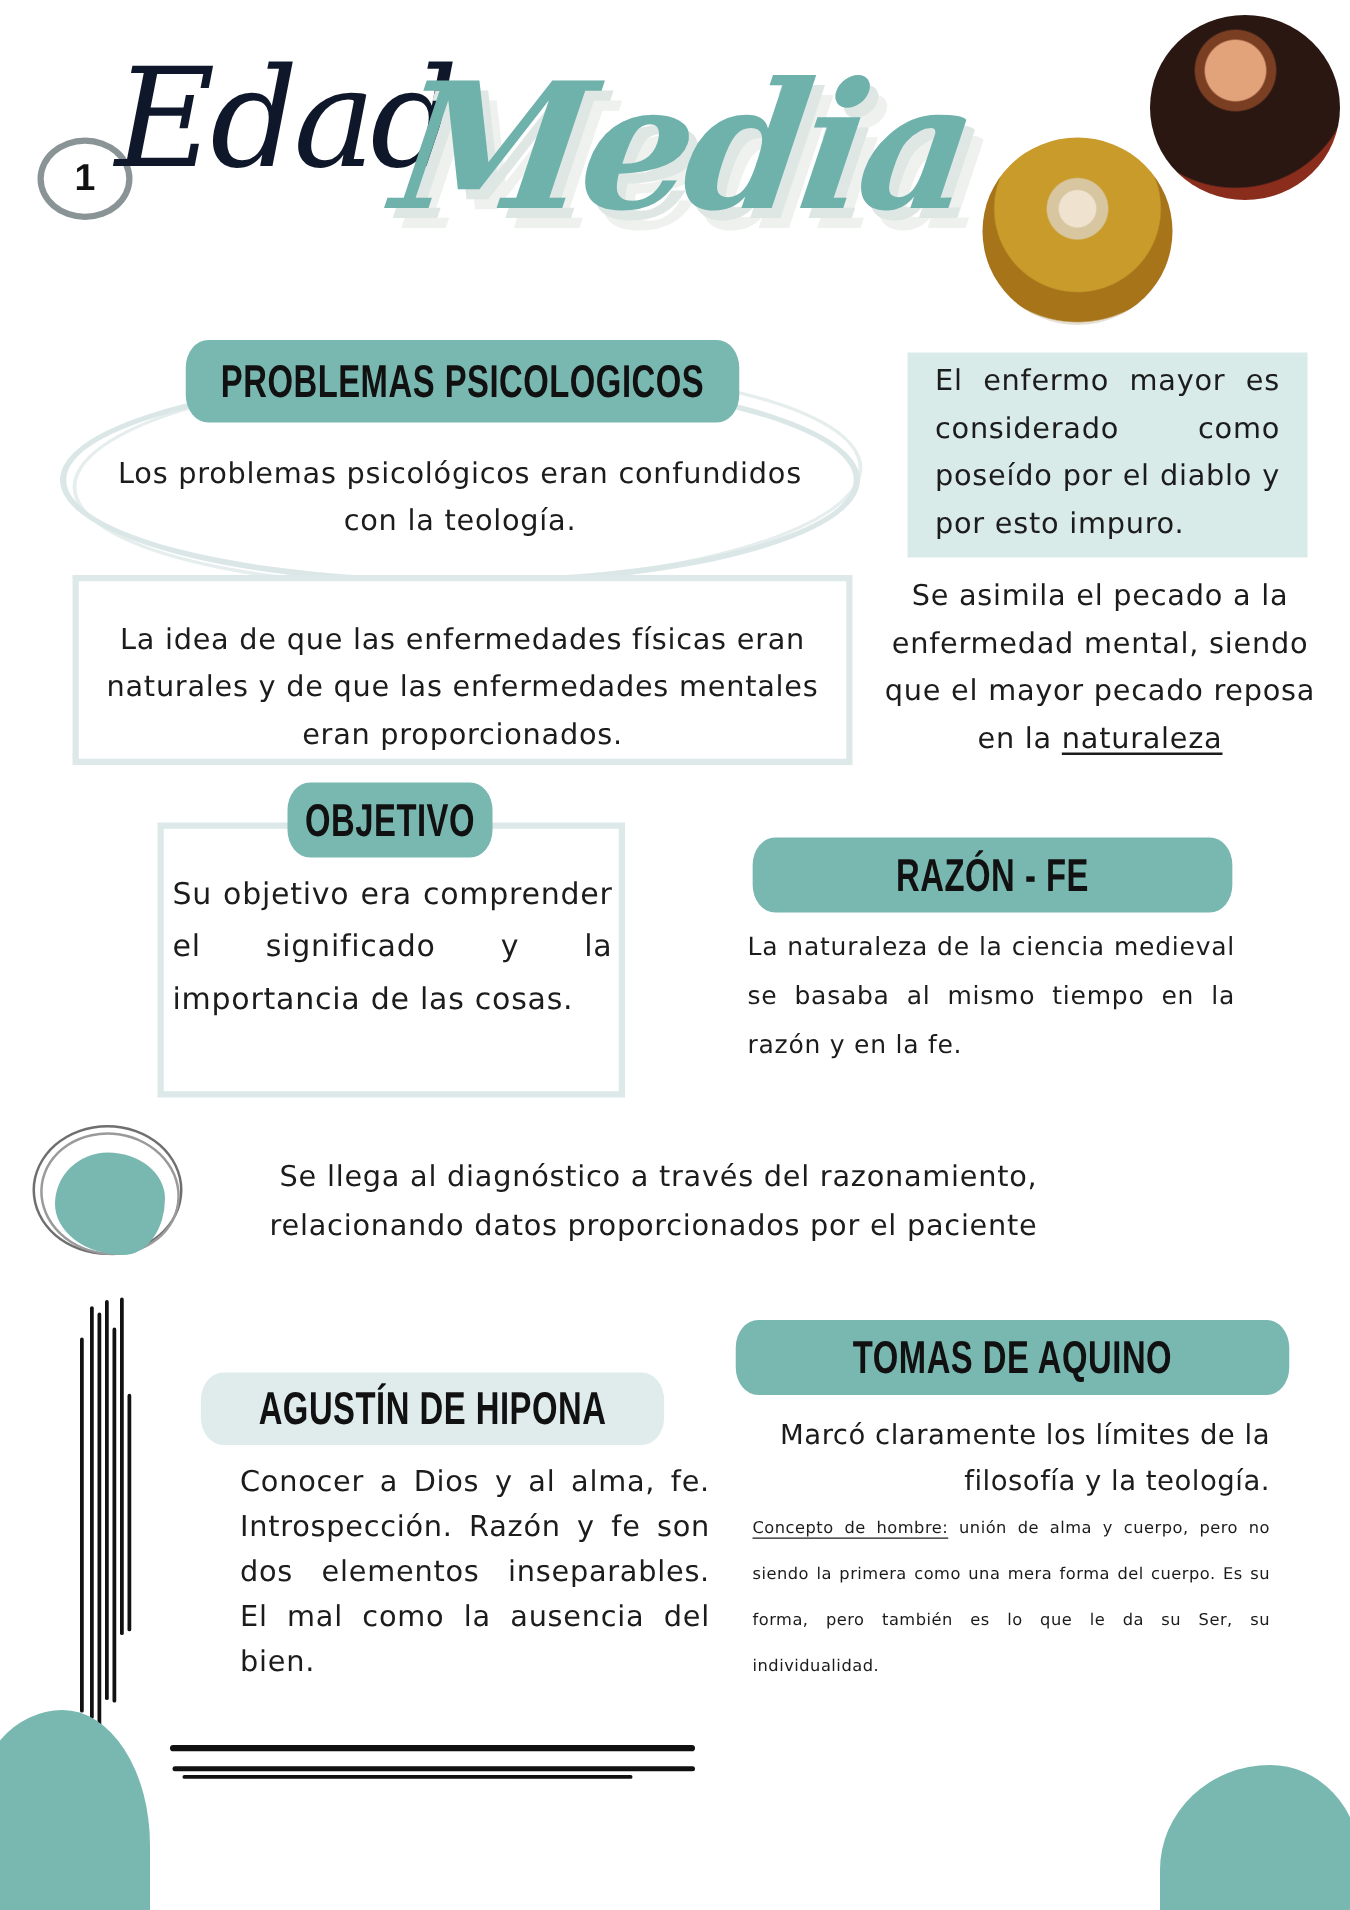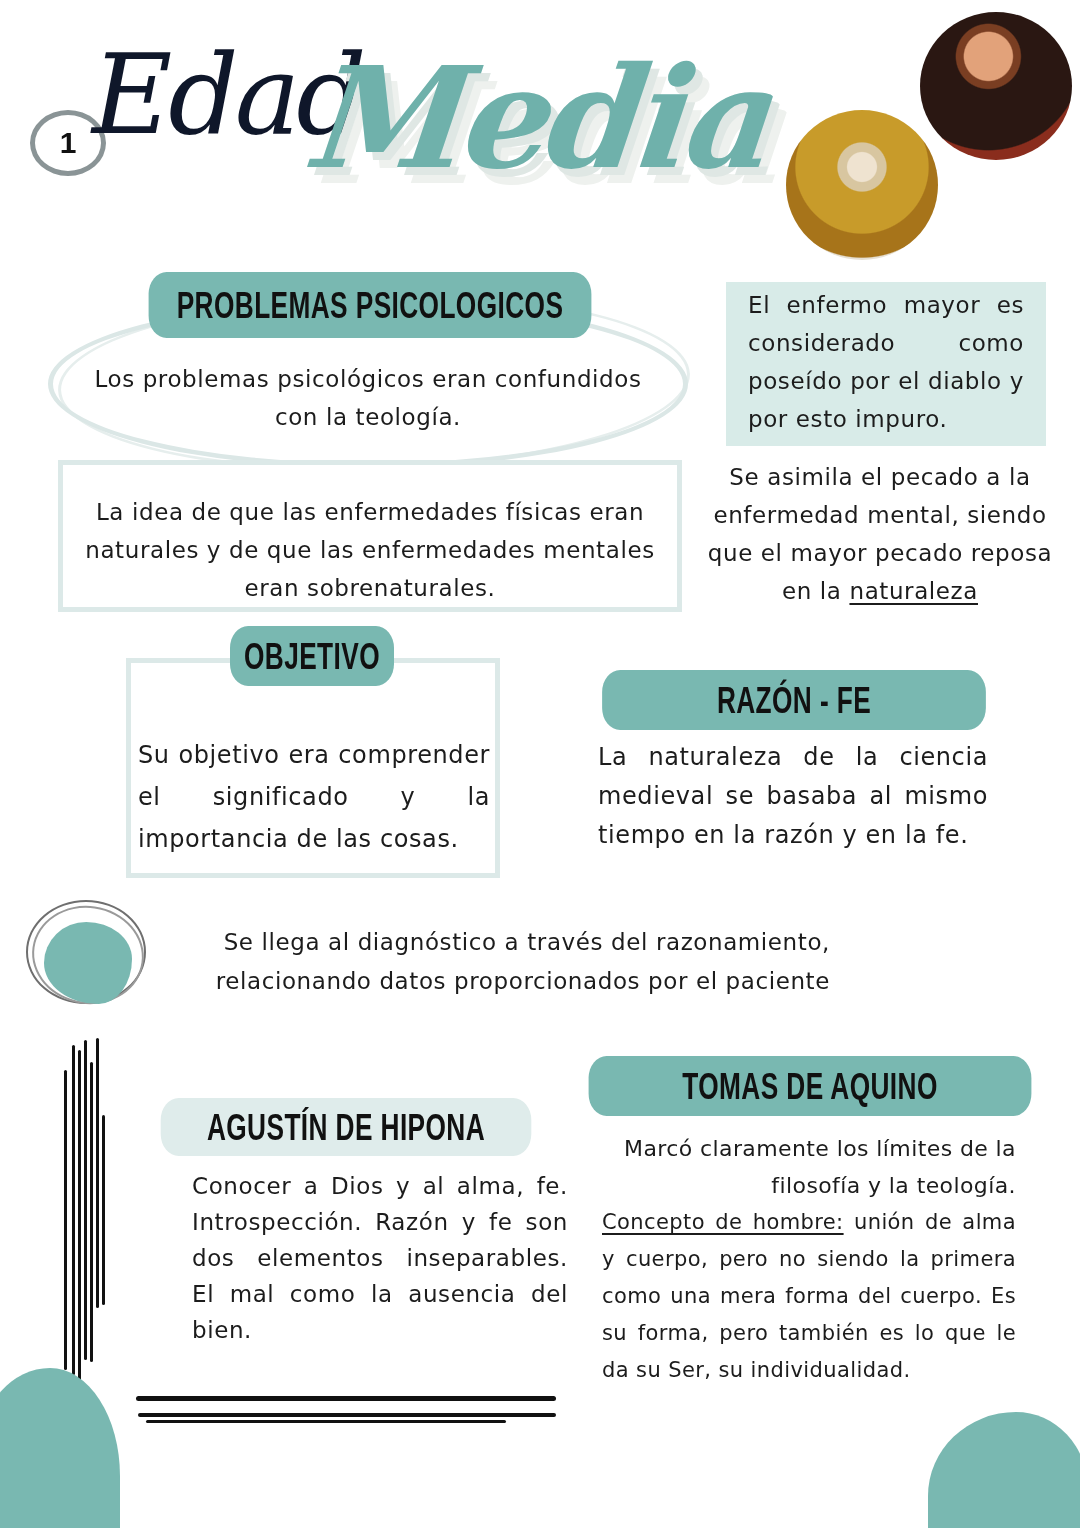--- a/index.html
+++ b/index.html
@@ -106,39 +106,39 @@
 <div class="abs portrait portrait-agustin"></div>
 
 <div class="abs ellipse2"></div>
 <div class="abs ellipse"></div>
 <div class="abs pill" style="left:100px; top:272px; width:540px; height:66px;">
   <span class="pill-text">PROBLEMAS PSICOLOGICOS</span>
 </div>
 <div class="abs body-text center" style="left:78px; top:360px; width:580px;">Los problemas psicológicos eran confundidos con la teología.</div>
 
 <div class="abs box-outline" style="left:58px; top:460px; width:624px; height:152px;"></div>
-<div class="abs body-text center" style="left:66px; top:493px; width:608px;">La idea de que las enfermedades físicas eran naturales y de que las enfermedades mentales eran sobrenaturales.</div>
+<div class="abs body-text center" style="left:66px; top:493px; width:608px;">La idea de que las enfermedades físicas eran naturales y de que las enfermedades mentales eran proporcionados.</div>
 
 <div class="abs box-fill" style="left:726px; top:282px; width:320px; height:164px;"></div>
 <div class="abs body-text justify" style="left:748px; top:286px; width:276px;">El enfermo mayor es considerado como poseído por el diablo y por esto impuro.</div>
 <div class="abs body-text center" style="left:700px; top:458px; width:360px;">
   <span>Se asimila el pecado a la enfermedad mental, siendo que el mayor pecado reposa en la</span>
   <span class="underline">naturaleza</span>
 </div>
 
 <div class="abs box-outline" style="left:126px; top:658px; width:374px; height:220px;"></div>
 <div class="abs pill" style="left:212px; top:626px; width:200px; height:60px;">
   <span class="pill-text">OBJETIVO</span>
 </div>
-<div class="abs body-text justify" style="left:138px; top:694px; width:352px; line-height:42px; font-size:24px;margin-top:40px;">Su objetivo era comprender el significado y la importancia de las cosas.</div>
+<div class="abs body-text justify" style="left:138px; top:694px; width:352px; line-height:42px; font-size:24px;">Su objetivo era comprender el significado y la importancia de las cosas.</div>
 
 <div class="abs pill" style="left:560px; top:670px; width:468px; height:60px;">
   <span class="pill-text">RAZÓN - FE</span>
 </div>
-<div class="abs body-text justify" style="left:598px; top:738px; width:390px; font-size:24px; line-height:39px;">La naturaleza de la ciencia medieval se basaba al mismo tiempo en la razón y en la fe.</div>
+<div class="abs body-text justify" style="left:598px; top:738px; width:390px; font-size:20px; line-height:39px;">La naturaleza de la ciencia medieval se basaba al mismo tiempo en la razón y en la fe.</div>
 
 <div class="abs blob-ring"></div>
 <div class="abs blob-ring2"></div>
 <div class="abs blob-fill"></div>
 <div class="abs body-text" style="left:160px; top:923px; width:670px; font-size:23px; line-height:39px;">Se llega al diagnóstico a través del razonamiento, relacionando datos proporcionados por el paciente</div>
 
 <div class="abs vline" style="left:64px; top:1070px; height:300px;"></div>
 <div class="abs vline" style="left:72px; top:1045px; height:330px;"></div>
 <div class="abs vline" style="left:78px; top:1050px; height:345px;"></div>
 <div class="abs vline" style="left:84px; top:1040px; height:320px;"></div>
@@ -152,19 +152,19 @@
 <div class="abs body-text justify" style="left:158px; top:1168px; width:376px; font-size:23px; line-height:36px;margin-left:34px;">Conocer a Dios y al alma, fe. Introspección. Razón y fe son dos elementos inseparables. El mal como la ausencia del bien.</div>
 
 <div class="abs hline" style="left:136px; top:1396px; width:420px;"></div>
 <div class="abs hline" style="left:138px; top:1413px; width:418px; height:4px;"></div>
 <div class="abs hline" style="left:146px; top:1420px; width:360px; height:3px;"></div>
 
 <div class="abs pill" style="left:540px; top:1056px; width:540px; height:60px;">
   <span class="pill-text">TOMAS DE AQUINO</span>
 </div>
 <div class="abs body-text" style="left:602px; top:1130px; width:414px; font-size:22px; line-height:37px; letter-spacing:0.4px;">Marcó claramente los límites de la filosofía y la teología.</div>
-<div class="abs body-text justify" style="left:602px; top:1204px; width:414px; font-size:21px; line-height:37px; letter-spacing:0.4px;">
+<div class="abs body-text justify" style="left:602px; top:1204px; width:414px; font-size:13px; line-height:37px; letter-spacing:0.4px;">
   <span class="underline">Concepto de hombre:</span>
   <span>unión de alma y cuerpo, pero no siendo la primera como una mera forma del cuerpo. Es su forma, pero también es lo que le da su Ser, su individualidad.</span>
 </div>
 
 <div class="abs corner-left"></div>
 <div class="abs corner-right"></div>
 
 </body></html>

